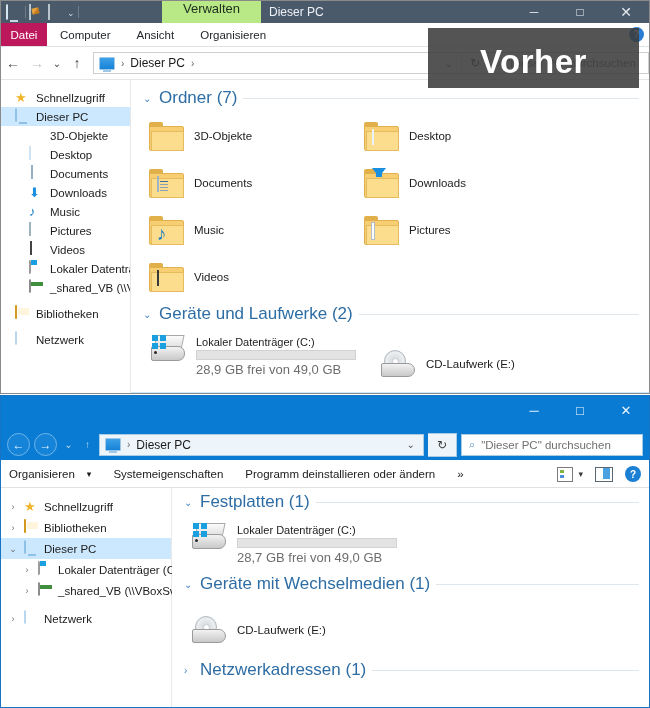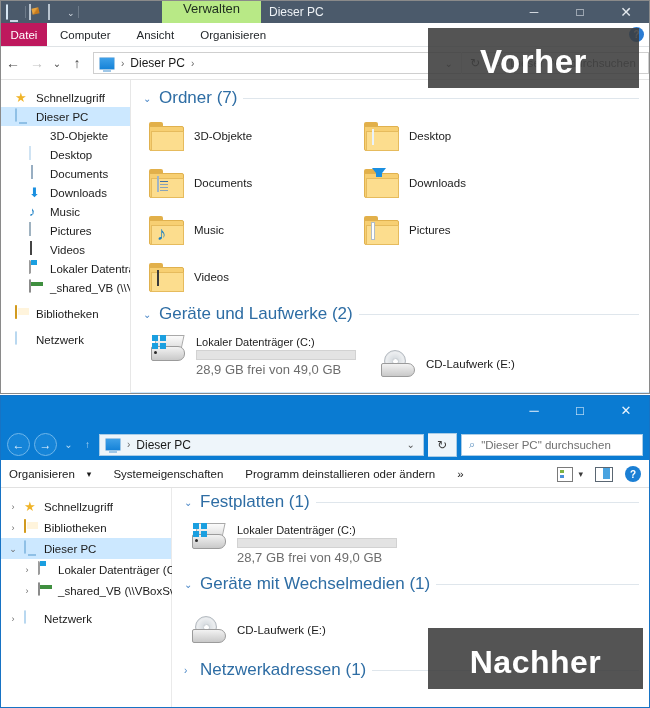--- a/index.html
+++ b/index.html
@@ -547,17 +547,14 @@
           <span class="grp-rule"></span>
         </div>
 
       </div>
     </div>
   </div>
 
   <div class="overlay" id="vorher-overlay">
     <span>Vorher</span>
   </div>
-  <div class="overlay" id="nachher-overlay">
-    <span>Nachher</span>
-  </div>
 
 </div>
 
 </body></html>

